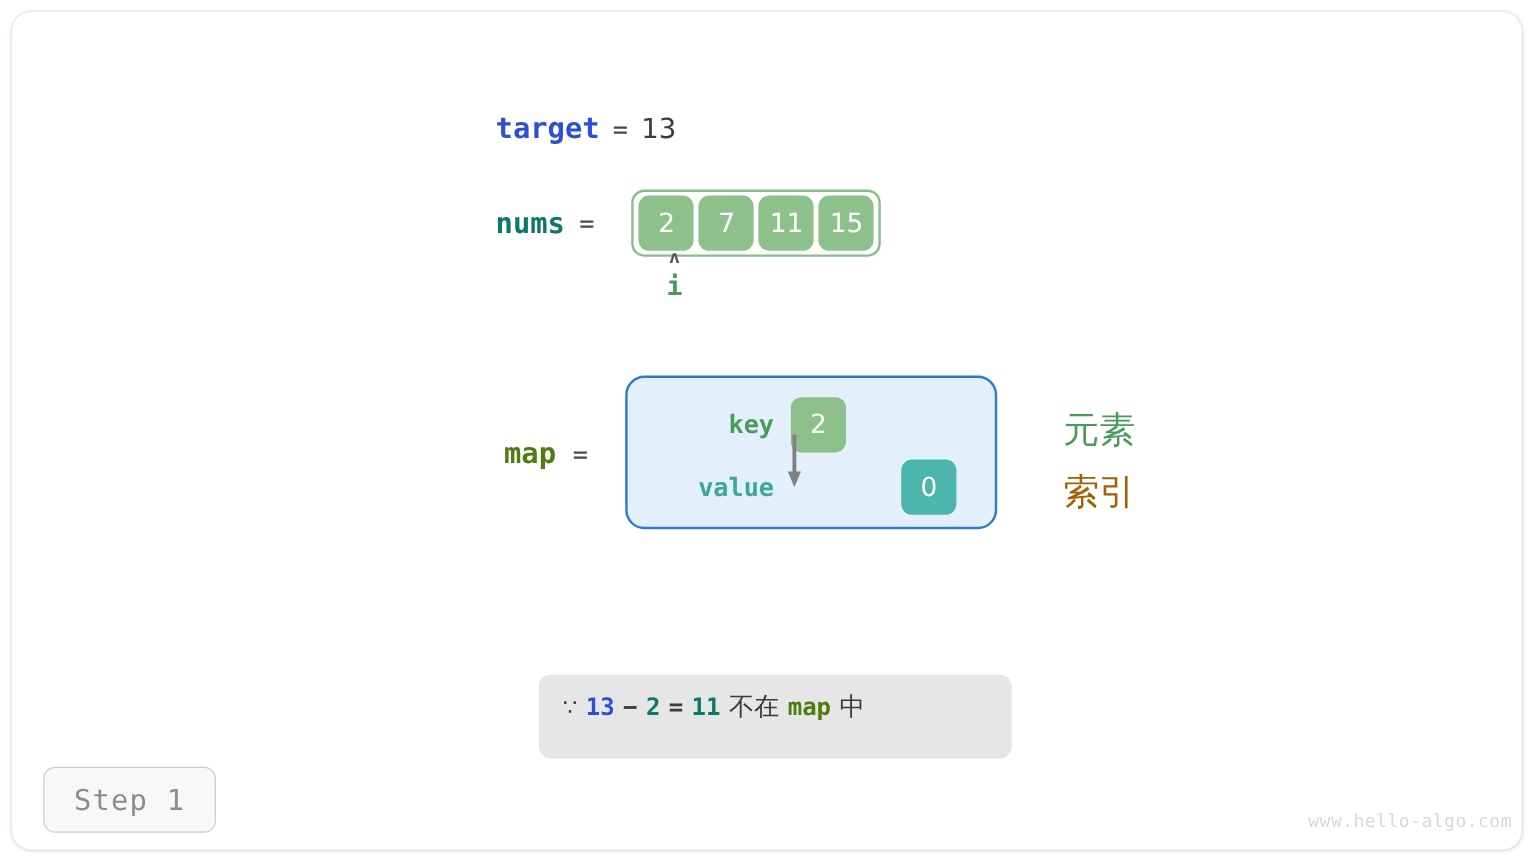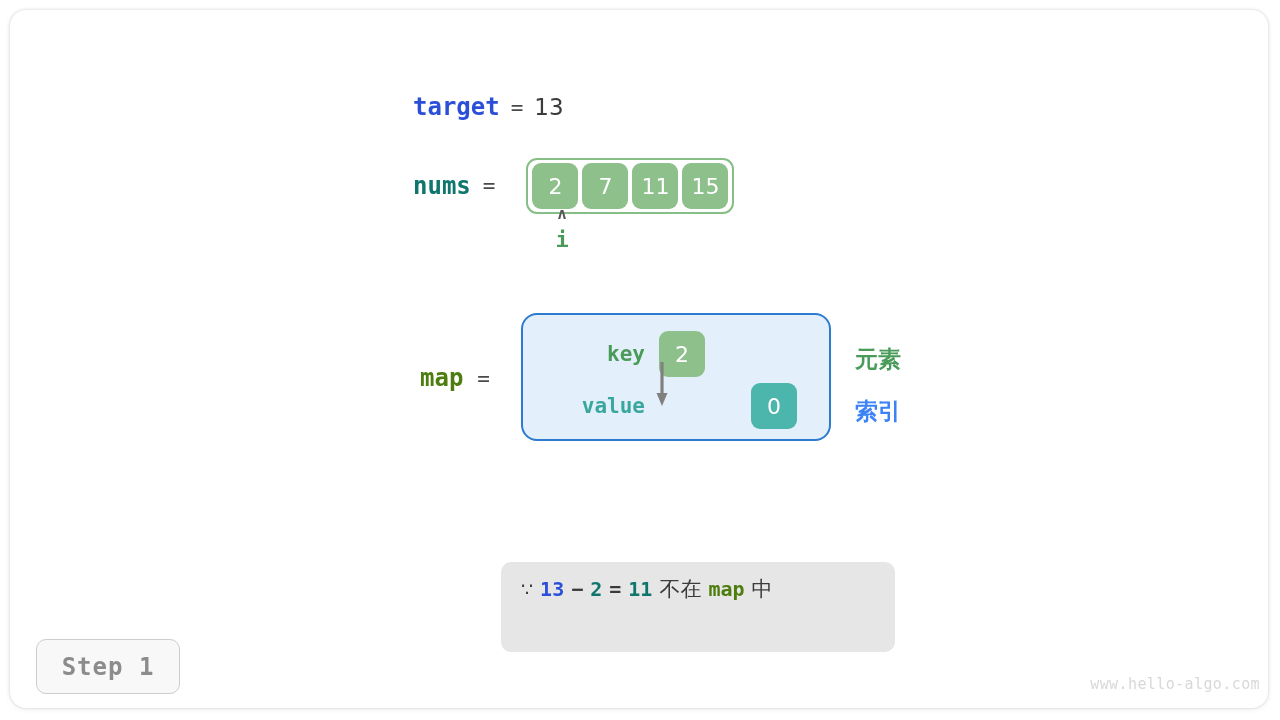--- a/index.html
+++ b/index.html
@@ -187,46 +187,47 @@
   }
 
   
   .side-notes {
     position: absolute;
     left: 855px;
     top: 336px;
   }
   .side-note {
     font-family: "DejaVu Sans", sans-serif;
-    font-weight: bold;
-    font-size: 23px;
+    font-weight: normal;
+    font-size: 30px;
     height: 52px;
     line-height: 46px;
+    margin-left: 31px;
   }
   .side-note.elem { color: #4a9b5a; }
-  .side-note.idx  { color: #3b82f6; }
+  .side-note.idx  { color: #a16207; }
 
   
   .caption {
     position: absolute;
     left: 491px;
     top: 513px;
     font-size: 22px;
     color: #3b3b3b;
     white-space: nowrap;
     font-family: "DejaVu Sans", sans-serif;
   }
   .caption .mono { font-size: 21px; }
 
   .reason-box {
     position: absolute;
-    left: 501px;
+    left: 449px;
     top: 562px;
     width: 394px;
-    height: 90px;
+    height: 70px;
     background: #e6e6e6;
     border-radius: 10px;
     box-sizing: border-box;
     padding: 9px 20px 16px 20px;
   }
   .reason-line {
     font-size: 21px;
     color: #3b3b3b;
     white-space: nowrap;
     line-height: 37px;
@@ -250,21 +251,21 @@
     border: 1.5px solid #cccccc;
     border-radius: 10px;
     background: #f8f8f8;
     display: flex;
     align-items: center;
     justify-content: center;
     box-sizing: border-box;
   }
   .step-badge span {
     font-family: "DejaVu Sans Mono", monospace;
-    font-weight: bold;
+    font-weight: normal;
     font-size: 24px;
     color: #8c8c8c;
     letter-spacing: 1px;
   }
 
   
   .watermark {
     position: absolute;
     right: 20px;
     top: 675px;

